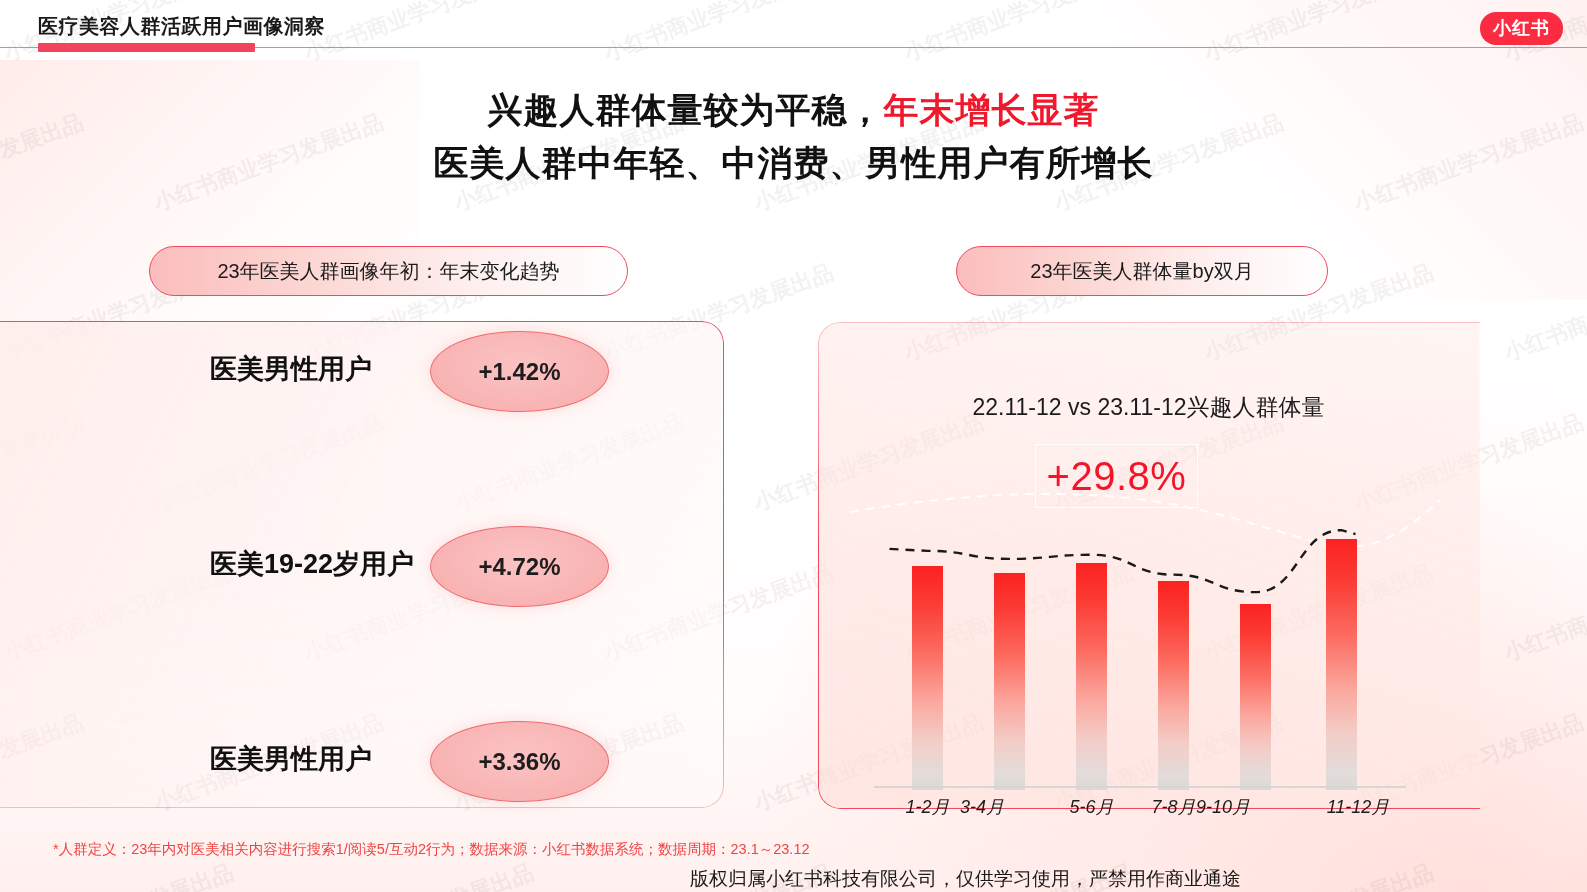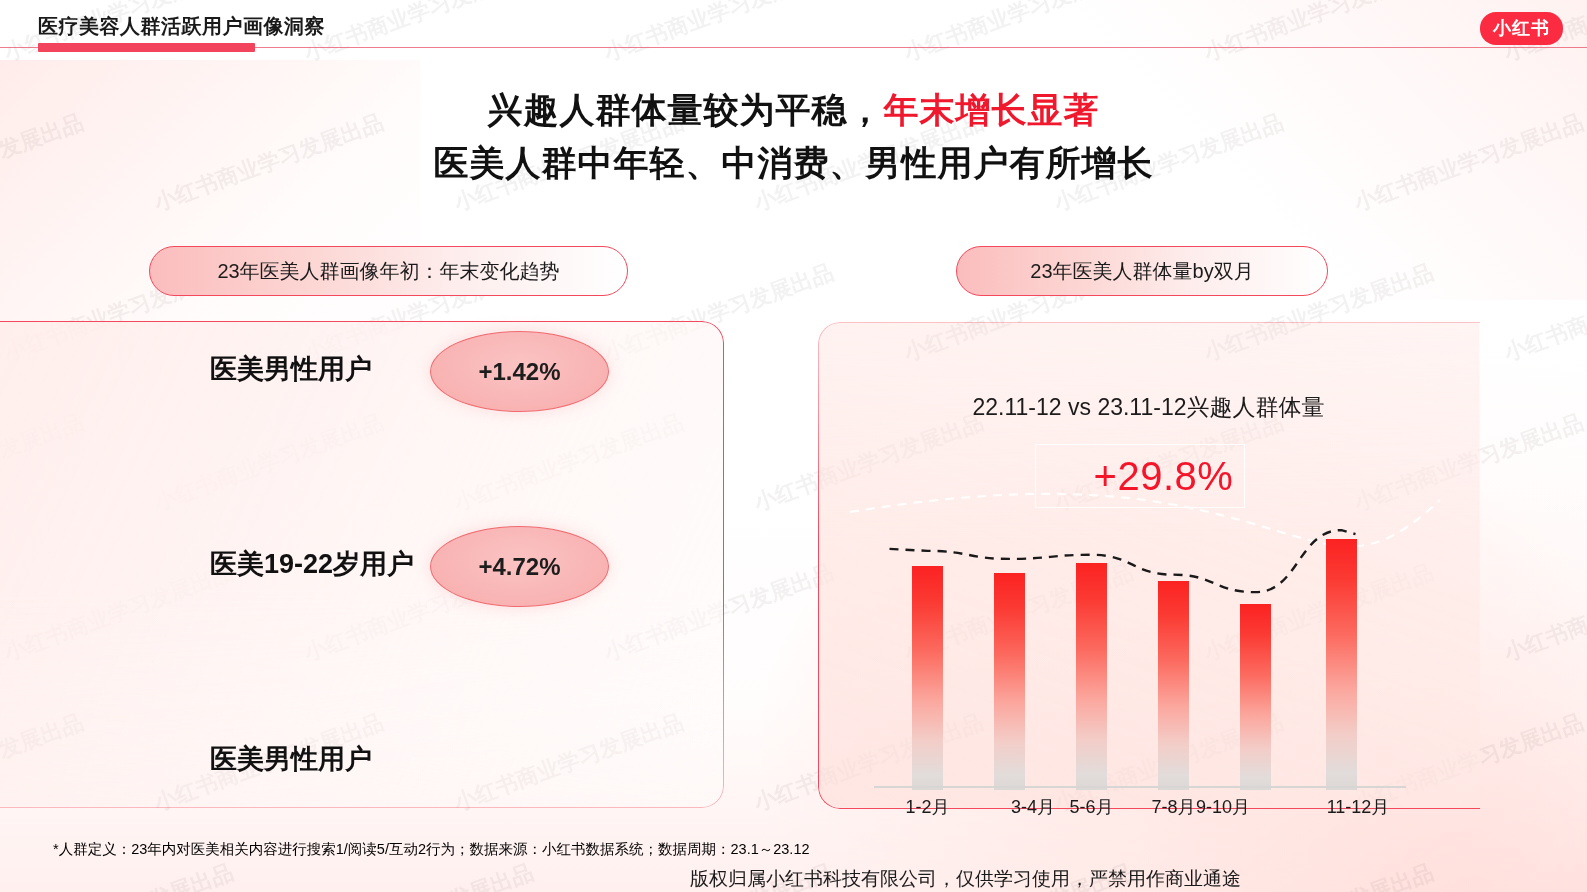--- a/index.html
+++ b/index.html
@@ -135,45 +135,44 @@
   
   #chart-caption{
     position:absolute;left:818px;top:392px;width:661px;text-align:center;
     font-size:23px;color:#1b1b1b;z-index:6;white-space:nowrap;
   }
   #chart-delta-box{
     position:absolute;left:1035px;top:444px;width:161px;height:62px;
     border:1px solid rgba(255,255,255,.9);
     display:flex;align-items:center;justify-content:center;
     z-index:6;
-    padding-left:47px;
   }
   #chart-delta-value{
     font-size:40px;font-weight:400;color:#f5152b;letter-spacing:.5px;
   }
   #chart-plot{
     position:absolute;left:870px;top:490px;width:540px;height:300px;z-index:6;
   }
   #chart-axis{
     position:absolute;left:874px;top:786px;width:532px;height:2px;
     background:#d8d5d5;z-index:6;
   }
   .bar{
     position:absolute;bottom:0;width:31px;
     background:linear-gradient(180deg,#fb2222 0%,#fb3a33 16%,#fc6a5f 38%,#fba79e 60%,#f3cdc8 78%,#e2dcda 93%,#dcd8d6 100%);
   }
   .xtick{
     position:absolute;top:795px;width:110px;text-align:center;
-    font-size:18px;color:#1b1b1b;z-index:6;
+    font-size:18px;color:#1b1b1b;z-index:6;font-style:italic;
   }
   #trendline,#decoline{position:absolute;left:0;top:0;overflow:visible;}
   
   #footnote{
     position:absolute;left:53px;top:840px;
-    font-size:14.5px;color:#000000;white-space:nowrap;z-index:7;
+    font-size:14.5px;color:#ef4444;white-space:nowrap;z-index:7;
   }
   #copyright{
     position:absolute;left:690px;top:866px;
     font-size:19px;color:#1a1a1a;white-space:nowrap;z-index:7;
   }
 </style>
 </head>
 <body>
 
 <div id="bg-wash-left"></div>
@@ -201,20 +200,21 @@
 <div class="metric-row" id="metric-row-0">
   <div class="metric-label">医美男性用户</div>
   <div class="metric-bubble">+1.42%</div>
 </div>
 <div class="metric-row" id="metric-row-1">
   <div class="metric-label">医美19-22岁用户</div>
   <div class="metric-bubble">+4.72%</div>
 </div>
 <div class="metric-row" id="metric-row-2">
   <div class="metric-label">医美男性用户</div>
+  <div class="metric-bubble">+3.36%</div>
 </div>
 
 <div id="panel-right-fill"></div>
 <div id="panel-right"></div>
 <div class="pill" id="pill-right">23年医美人群体量by双月</div>
 
 <div id="chart-caption">22.11-12 vs 23.11-12兴趣人群体量</div>
 <div id="chart-delta-box">
   <span id="chart-delta-value">+29.8%</span>
 </div>
@@ -231,21 +231,21 @@
       <div class="bar" style="left: 370px; height: 185.922px;"></div>
       <div class="bar" style="left: 456px; height: 251.262px;"></div>
     </div>
   <svg id="trendline" width="540" height="300">
       <path d="M 19.5 58.88499999999999 L 57.5 60.88499999999999 C 98.5 60.88499999999999, 98.5 68.904, 139.5 68.904 C 180.5 68.904, 180.5 64.74599999999998, 221.5 64.74599999999998 C 262.5 64.74599999999998, 262.5 84.64500000000001, 303.5 84.64500000000001 C 344.5 84.64500000000001, 344.5 102.16800000000003, 385.5 102.16800000000003 C 428.5 102.16800000000003, 428.5 40.09500000000003, 471.5 40.09500000000003 L 485.5 44.09500000000003" fill="none" stroke="#1a1a1a" stroke-width="2.4" stroke-dasharray="9 7"></path>
     </svg>
 </div>
 <div id="chart-axis"></div>
 <div id="xticks-layer">
     <div class="xtick" style="left: 872.5px;">1-2月</div>
-    <div class="xtick" style="left: 978px;">3-4月</div>
+    <div class="xtick" style="left: 927px;">3-4月</div>
     <div class="xtick" style="left: 1036.5px;">5-6月</div>
     <div class="xtick" style="left: 1118.5px;">7-8月</div>
     <div class="xtick" style="left: 1168px;">9-10月</div>
     <div class="xtick" style="left: 1303px;">11-12月</div>
   </div>
 
 <div id="footnote">*人群定义：23年内对医美相关内容进行搜索1/阅读5/互动2行为；数据来源：小红书数据系统；数据周期：23.1～23.12</div>
 <div id="copyright">版权归属小红书科技有限公司，仅供学习使用，严禁用作商业通途</div>
 
 <div id="watermark-layer">

